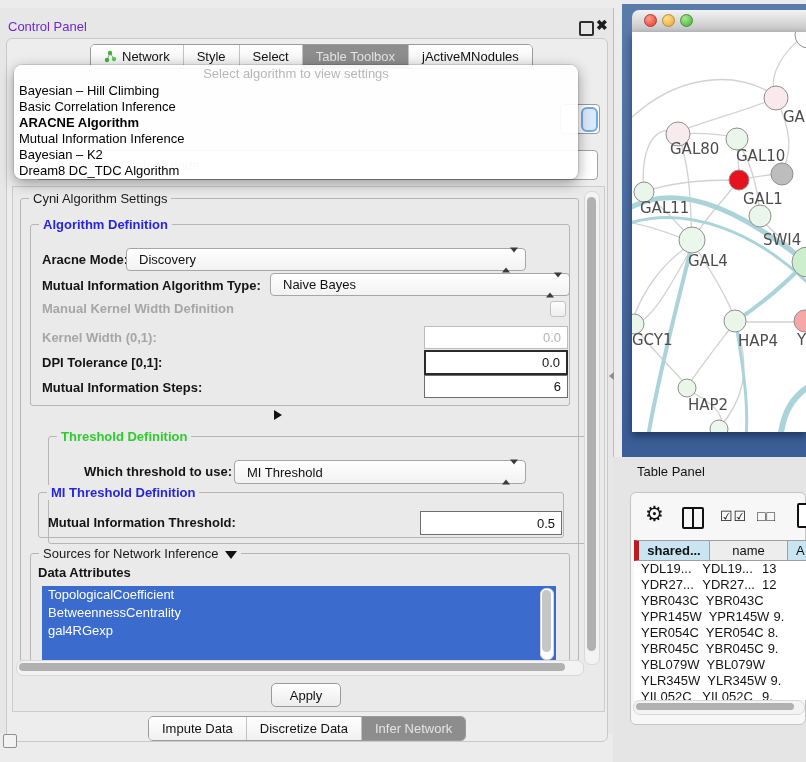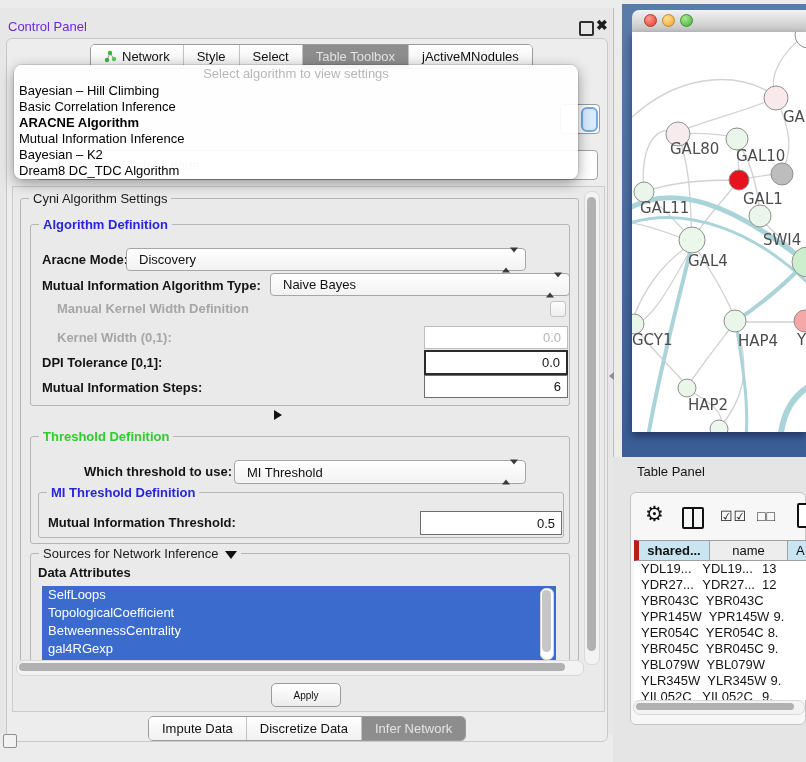--- a/index.html
+++ b/index.html
@@ -35,21 +35,21 @@
   .ghost-combo2{left:36px;top:142px;width:562px;height:30px;background:#fff;border:1px solid #a3a3a3;border-radius:4px;z-index:5;
                 font-size:13px;line-height:30px;color:#9b9b9b;padding-left:10px;box-sizing:border-box;}
 
   
   #settings{left:12px;top:178px;width:591px;height:524px;background:#eaeaea;border:1px solid #cccccc;}
   .grp{position:absolute;border:1px solid #b6b6b6;border-radius:3px;}
   .legend{position:absolute;top:-8px;left:8px;background:#eaeaea;padding:0 4px;font-size:13px;color:#1a1a1a;white-space:nowrap;}
   .legend.blue{color:#2626d8;font-weight:bold;}
   .legend.green{color:#2ecc2e;font-weight:bold;}
   .lbl{position:absolute;font-size:13px;font-weight:bold;color:#141414;white-space:nowrap;line-height:23px;}
-  .lbl.dis{color:#a6a6a6;margin-left:15px;}
+  .lbl.dis{color:#a6a6a6;}
   .lbl.plain{font-weight:normal;color:#111;}
 
   .combo{position:absolute;background:linear-gradient(#ffffff,#f2f2f2);border:1px solid #a6a6a6;border-radius:4px;
          font-size:13px;color:#111;display:flex;align-items:center;padding-left:12px;box-sizing:border-box;}
   .arrows{position:absolute;right:7px;top:50%;transform:translateY(-50%);}
   .tri{width:0;height:0;border-left:4px solid transparent;border-right:4px solid transparent;}
   .tri.up{border-bottom:5px solid #3a3a3a;margin-bottom:2px;}
   .tri.down{border-top:5px solid #3a3a3a;}
 
   .field{position:absolute;background:#fff;border:1px solid #6e6e6e;font-size:13px;color:#111;
@@ -63,21 +63,21 @@
 
   #attr-list{left:42px;top:578px;width:514px;height:74px;background:#3a6bcd;overflow:hidden;}
   #attr-list .li{height:18px;line-height:18px;font-size:13px;color:#fff;padding-left:6px;white-space:nowrap;}
   .list-vtrack{left:540px;top:580px;width:12px;height:70px;background:#ffffff;border:1px solid #d4d4d4;border-radius:6px;}
   .list-vthumb{left:542px;top:582px;width:9px;height:62px;background:#c6c6c6;border-radius:5px;}
 
   .scroll-track{position:absolute;background:#f3f3f3;border:1px solid #d8d8d8;border-radius:7px;}
   .scroll-thumb{position:absolute;background:#b1b1b1;border-radius:5px;}
 
   #apply{left:271px;top:675px;width:68px;height:22px;background:linear-gradient(#ffffff,#ececec);
-         border:1px solid #9a9a9a;border-radius:5px;font-size:10px;color:#111;display:flex;align-items:center;justify-content:center;}
+         border:1px solid #9a9a9a;border-radius:5px;font-size:13px;color:#111;display:flex;align-items:center;justify-content:center;}
 
   .grip{left:3px;top:734px;width:12px;height:12px;border:1px solid #8f8f8f;background:#f2f2f2;border-radius:2px;}
   .split-arrow{left:609px;top:372px;width:0;height:0;border-top:4px solid transparent;border-bottom:4px solid transparent;border-right:5px solid #8f8f8f;}
 
   
   #net-frame{left:622px;top:4px;width:184px;height:453px;background:linear-gradient(180deg,#5a7caa,#3a5d96);}
   #net-titlebar{left:10px;top:6px;width:174px;height:22px;background:linear-gradient(#f2f2f2,#c3c3c3);
                 border-bottom:1px solid #8f8f8f;border-top-left-radius:7px;position:absolute;}
   .light{position:absolute;top:4px;width:13px;height:13px;border-radius:50%;}
   .light.red{left:12px;background:radial-gradient(circle at 35% 30%,#ff9c8d,#e03c2c);border:1px solid #b5372c;box-sizing:border-box;}
@@ -187,21 +187,21 @@
     <div class="checkbox" style="left:550px;top:293px;"></div>
     <div class="lbl dis" style="left:42px;top:318px;">Kernel Width (0,1):</div>
     <div class="field dis" style="left:424px;top:318px;width:144px;height:23px;">0.0</div>
     <div class="lbl" style="left:42px;top:343px;">DPI Tolerance [0,1]:</div>
     <div class="field strong" style="left:424px;top:342px;width:144px;height:25px;">0.0</div>
     <div class="lbl" style="left:42px;top:368px;">Mutual Information Steps:</div>
     <div class="field" style="left:424px;top:367px;width:144px;height:23px;">6</div>
 
     <div class="expander" style="left:274px;top:402px;"></div>
 
-    <div class="grp" style="left:30px;top:428px;width:538px;height:106px;text-align:center;">
+    <div class="grp" style="left:48px;top:428px;width:538px;height:106px;text-align:center;">
       <span class="legend green">Threshold Definition</span>
     </div>
     <div class="lbl" style="left:84px;top:452px;line-height:24px;">Which threshold to use:</div>
     <div class="combo" style="left:234px;top:452px;width:292px;height:24px;">
       <span>MI Threshold</span>
       <span class="arrows"><span class="tri up"></span><span class="tri down"></span></span>
     </div>
     <div class="grp" style="left:38px;top:484px;width:524px;height:44px;">
       <span class="legend blue">MI Threshold Definition</span>
     </div>
@@ -209,21 +209,20 @@
     <div class="field" style="left:420px;top:503px;width:142px;height:24px;">0.5</div>
 
     <div class="grp" style="left:30px;top:545px;width:538px;height:107px;">
       <span class="legend">
         <span>Sources for Network Inference</span><span class="expander-down"></span>
       </span>
     </div>
     <div class="lbl" style="left:38px;top:556px;line-height:18px;">Data Attributes</div>
     <div id="attr-list" class="abs">
 
-    <div class="li">SelfLoops</div>
         <div class="li">TopologicalCoefficient</div>
         <div class="li">BetweennessCentrality</div>
         <div class="li">gal4RGexp</div>
       </div>
     <div class="abs list-vtrack"></div>
     <div class="abs list-vthumb"></div>
 
     <div class="scroll-track" style="left:584px;top:183px;width:14px;height:472px;"></div>
     <div class="scroll-thumb" style="left:587px;top:189px;width:9px;height:454px;"></div>
     <div class="scroll-track" style="left:16px;top:652px;width:566px;height:14px;"></div>

